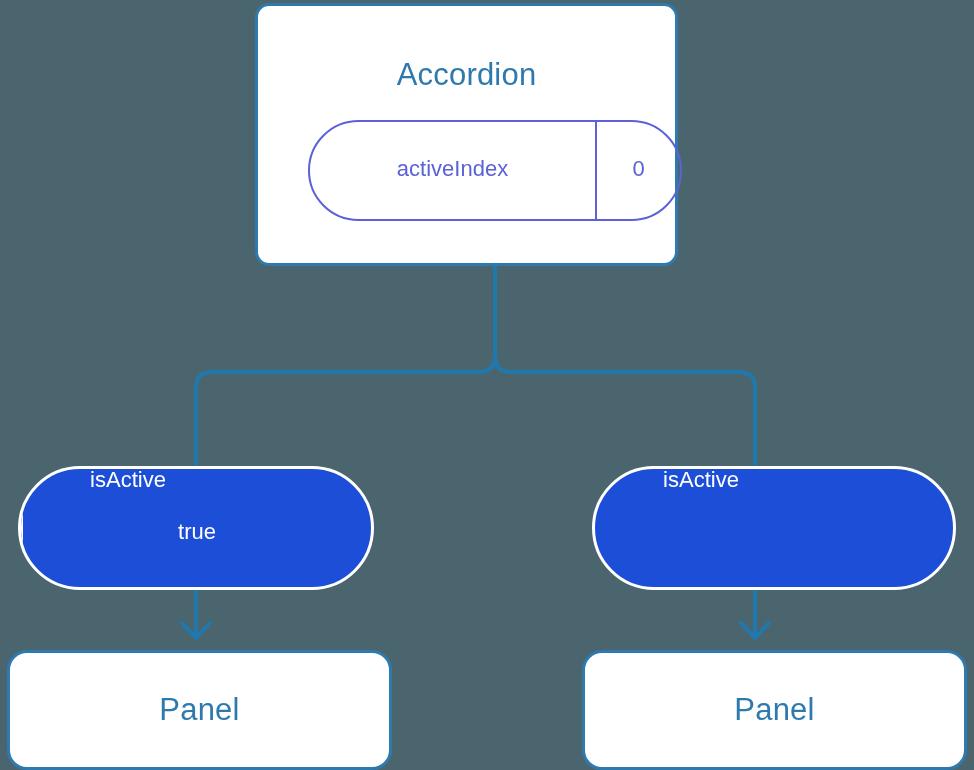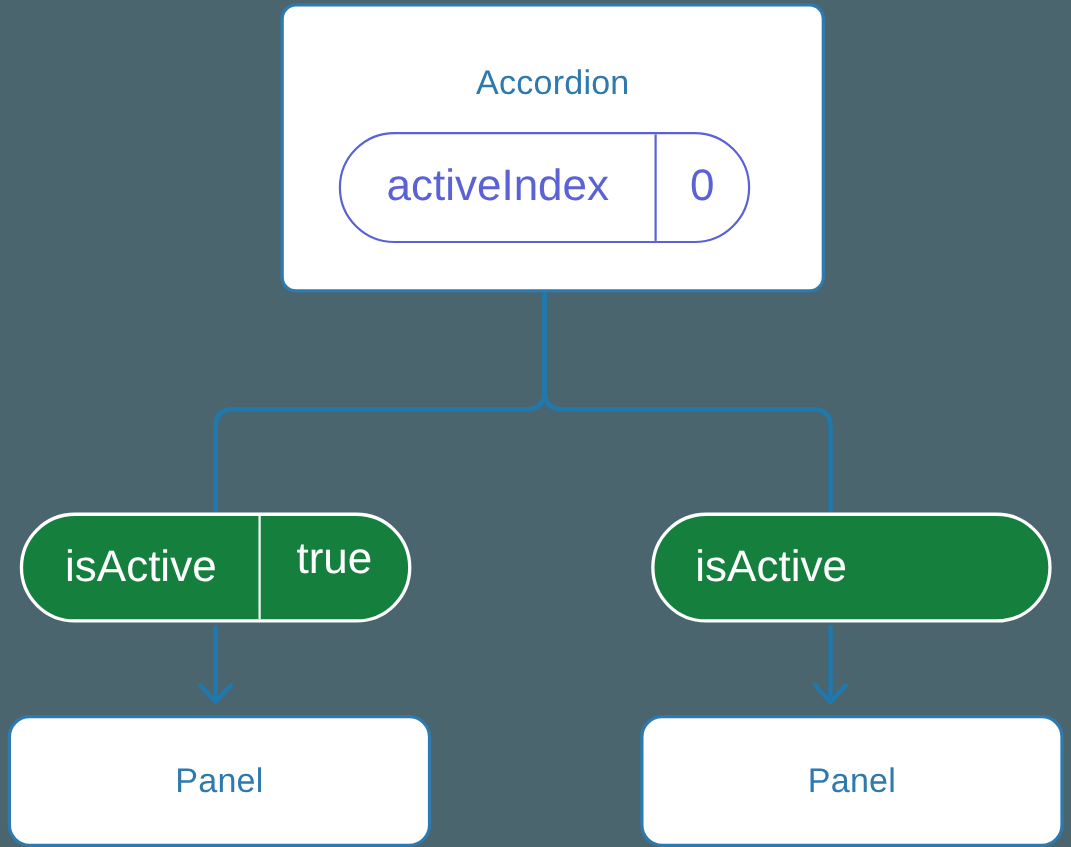--- a/index.html
+++ b/index.html
@@ -48,21 +48,21 @@
     font-size: 31px;
     font-weight: 400;
     letter-spacing: 0.2px;
     line-height: 1;
   }
 
   
   #accordion-card {
     left: 255px;
     top: 3px;
-    width: 495px;
+    width: 423px;
     height: 263px;
     justify-content: flex-start;
   }
   #accordion-card .card-title {
     margin-top: 53px;
   }
 
   
   .panel-card {
     top: 650px;
@@ -85,21 +85,21 @@
     display: flex;
     align-items: stretch;
     border-radius: 999px;
     overflow: hidden;
   }
   .pill .pill-key,
   .pill .pill-val {
     display: flex;
     align-items: center;
     justify-content: center;
-    font-size: 40px;
+    font-size: 22px;
     line-height: 1;
     box-sizing: border-box;
   }
 
   
   #state-pill {
     left: 308px;
     top: 120px;
     width: 374px;
     height: 101px;
@@ -114,23 +114,24 @@
   #state-pill .pill-val {
     flex: 1;
     color: #5b62d6;
     border-left: 2px solid #5b62d6;
     padding-bottom: 3px;
   }
 
   
   .prop-pill {
     top: 466px;
-    height: 100px;
-    background: #15803d;
+    height: 124px;
+    background: #1d4ed8;
     border: 3px solid #ffffff;
+    flex-direction: column;
   }
   .prop-pill .pill-key {
     color: #ffffff;
     padding-bottom: 3px;
   }
   .prop-pill .pill-val {
     color: #ffffff;
     border-left: 2px solid #ffffff;
     padding-bottom: 17px;
   }

